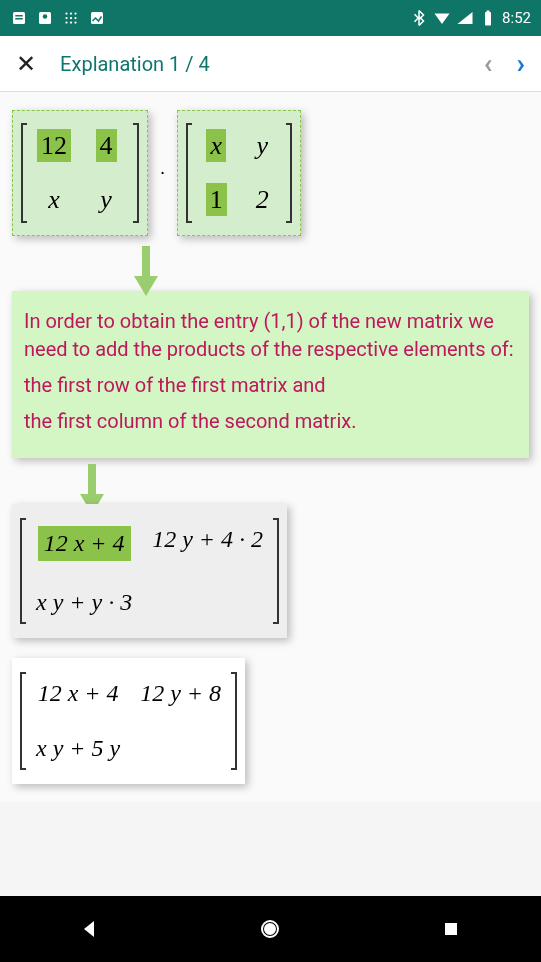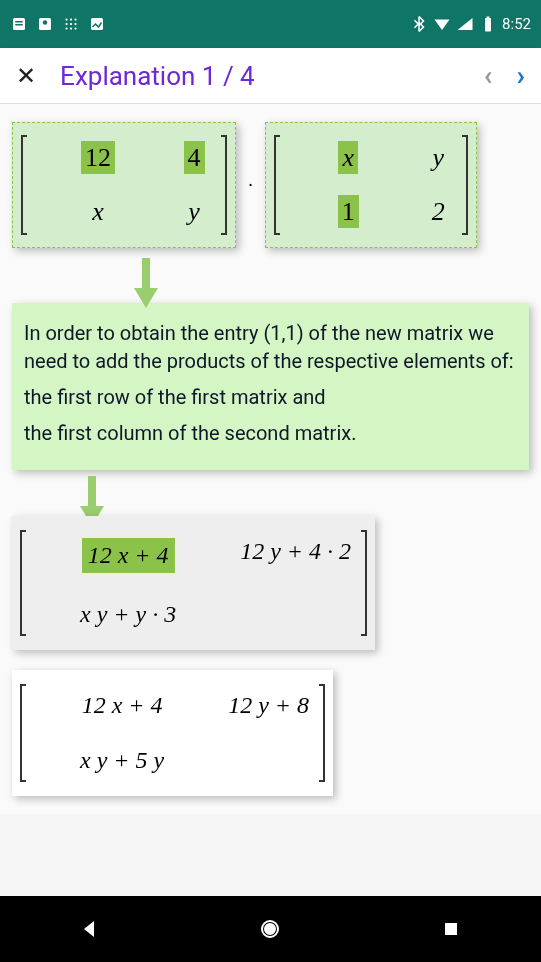--- a/index.html
+++ b/index.html
@@ -1,45 +1,45 @@
 <!DOCTYPE html>
 <html><head>
   <meta charset="utf-8">
   <style>
     * { margin: 0; padding: 0; box-sizing: border-box; }
     body { font-family: -apple-system, Roboto, sans-serif; width: 541px; height: 962px; background: #f5f5f5; position: relative; overflow: hidden; }
     
-    .status-bar { height: 48px; background: #0f7566; display: flex; align-items: center; justify-content: space-between; padding: 0 10px; color: white; font-size: 15px; }
+    .status-bar { height: 36px; background: #0f7566; display: flex; align-items: center; justify-content: space-between; padding: 0 10px; color: white; font-size: 15px; }
     .status-left { display: flex; gap: 8px; align-items: center; }
     .status-right { display: flex; gap: 5px; align-items: center; }
     .status-icon { width: 18px; height: 18px; display: inline-flex; align-items: center; justify-content: center; }
     
     .app-bar { height: 56px; background: white; display: flex; align-items: center; padding: 0 16px; border-bottom: 1px solid #ddd; box-shadow: 0 2px 4px rgba(0,0,0,0.1); }
     .close-btn { font-size: 24px; color: #222; cursor: pointer; margin-right: 24px; }
-    .app-title { flex: 1; font-size: 26px; color: #6d28d9; }
+    .app-title { flex: 1; font-size: 20px; color: #0f766e; }
     .nav-prev { font-size: 28px; color: #999; cursor: pointer; margin-right: 24px; font-weight: bold; }
     .nav-next { font-size: 28px; color: #1976d2; cursor: pointer; font-weight: bold; }
     
     .content { padding: 18px 12px; background: #fafafa; }
     
     .matrix-row { display: flex; align-items: center; gap: 8px; margin-bottom: 20px; }
     .matrix { background: #d4edcc; border: 1px dashed #8bc34a; padding: 12px 8px; position: relative; box-shadow: 3px 3px 8px rgba(0,0,0,0.25); display: flex; }
     .matrix-brackets { border: 2px solid #333; border-right: none; width: 6px; }
     .matrix-brackets-r { border: 2px solid #333; border-left: none; width: 6px; }
     .matrix-cells { display: grid; grid-template-columns: 1fr 1fr; gap: 24px 18px; padding: 8px 10px; font-size: 26px; font-family: Georgia, serif; font-style: italic; }
-    .cell { text-align: center; min-width: 28px; margin-left: 44px; }
+    .cell { text-align: center; min-width: 28px; }
     .cell .num { font-style: normal; }
     .hl { background: #8bc34a; padding: 2px 4px; }
     .hl-tall { background: #8bc34a; padding: 2px 4px; }
     .dot-sep { font-size: 20px; margin: 0 4px; }
     
     .arrow-down { width: 28px; height: 50px; margin-left: 120px; margin-top: -10px; margin-bottom: -5px; }
     .arrow-down svg { width: 100%; height: 100%; }
     
-    .explanation-box { background: #d4f5c4; padding: 16px 12px; box-shadow: 3px 3px 8px rgba(0,0,0,0.25); margin-bottom: 20px; font-size: 20px; line-height: 1.4; color: #0f172a; }
+    .explanation-box { background: #d4f5c4; padding: 16px 12px; box-shadow: 3px 3px 8px rgba(0,0,0,0.25); margin-bottom: 20px; font-size: 20px; line-height: 1.4; color: #be185d; }
     .explanation-box p { margin-bottom: 8px; }
     .explanation-box p:last-child { margin-bottom: 7px; }
     
     .arrow-down-2 { width: 28px; height: 50px; margin-left: 66px; margin-top: -14px; margin-bottom: -10px; }
     
     .result-matrix { display: inline-flex; background: #eee; box-shadow: 3px 3px 8px rgba(0,0,0,0.25); padding: 14px 8px; margin-bottom: 20px; }
     .result-cells { display: grid; grid-template-columns: auto auto; gap: 28px 20px; padding: 8px 10px; font-size: 24px; font-family: Georgia, serif; font-style: italic; }
     .result-cells .cell { white-space: nowrap; }
     .hl-cell { background: #8bc34a; padding: 4px 6px; display: inline-block; }
     

